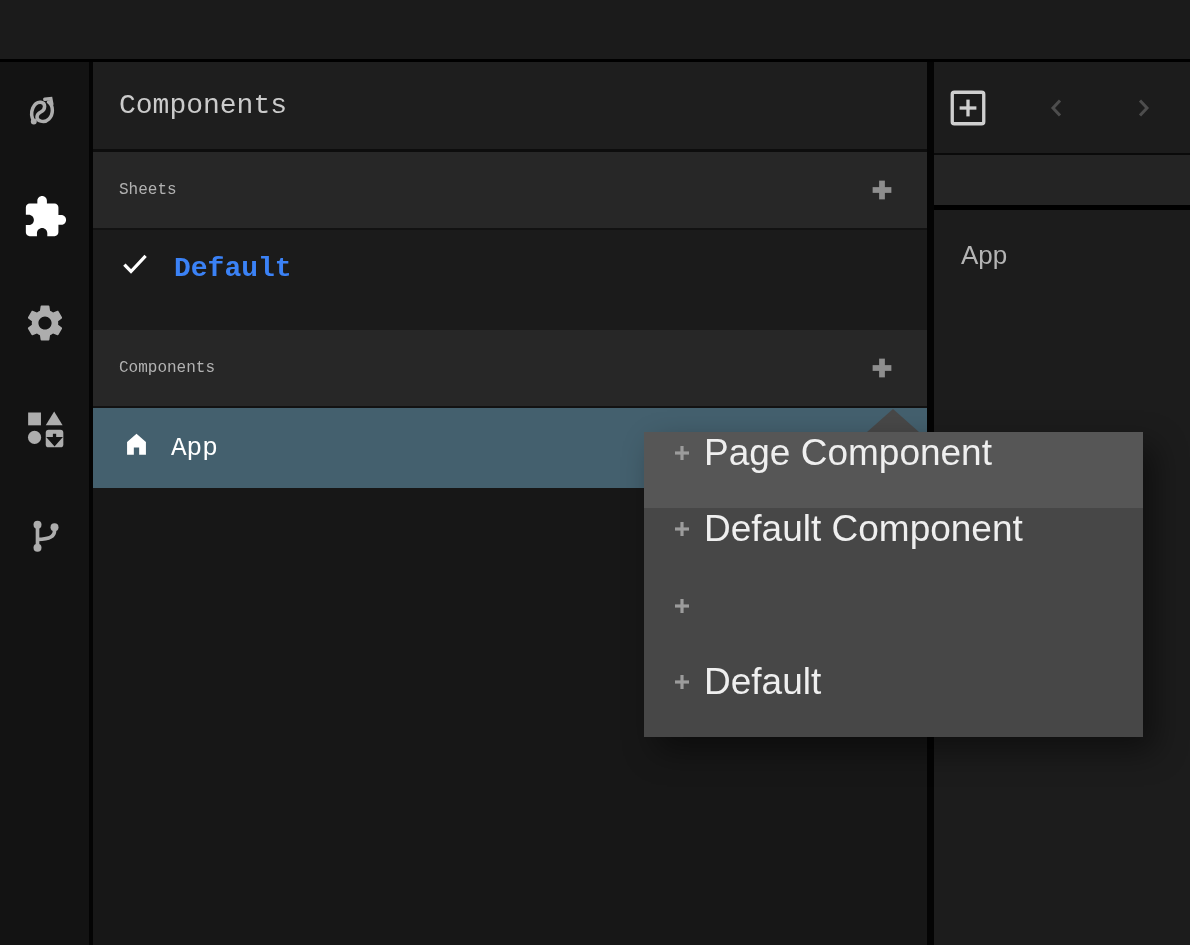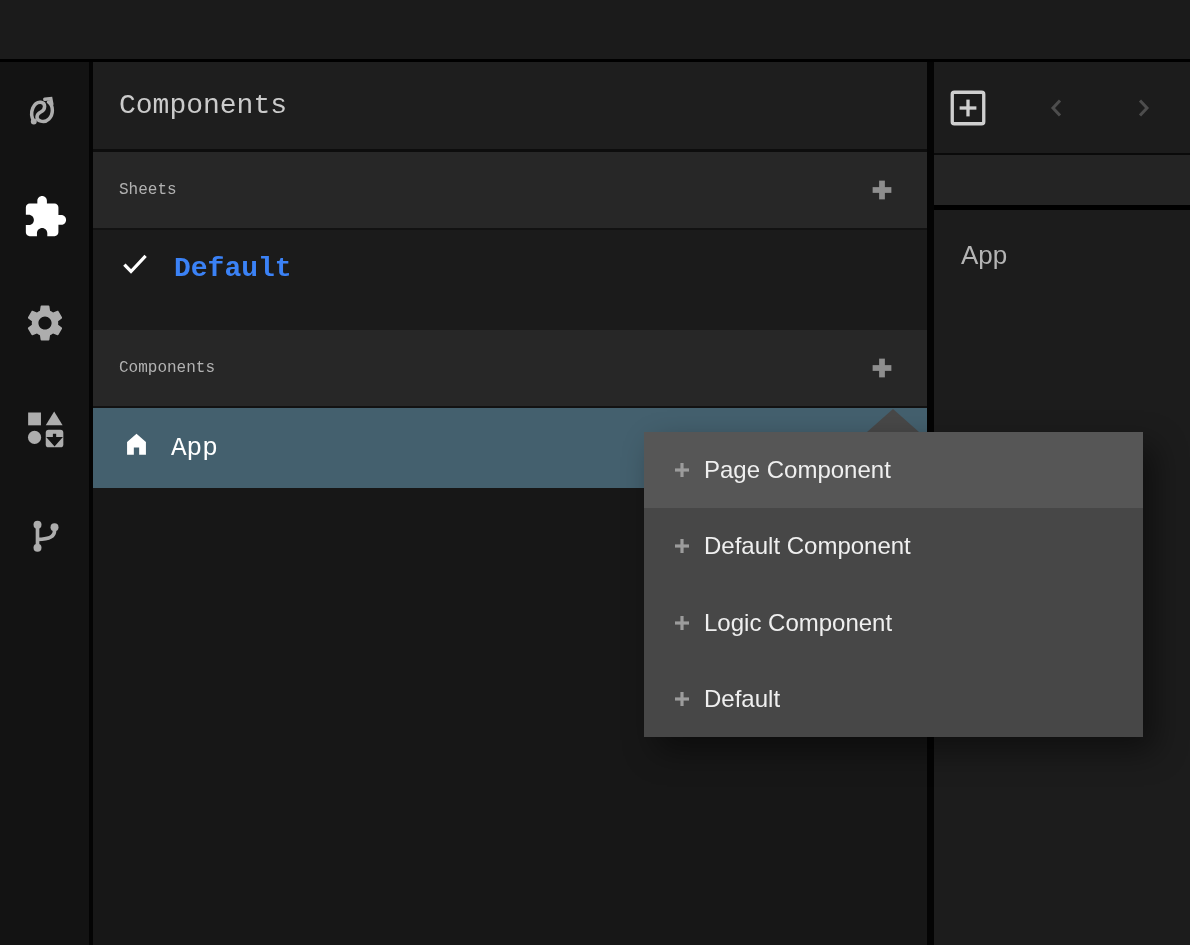--- a/index.html
+++ b/index.html
@@ -67,22 +67,22 @@
   .preview-content { flex:1; background:#1c1c1c; padding:30px 0 0 27px; }
   .preview-label { color:#b4b4b4; font-size:26px; }
 
   
   .add-menu {
     position:absolute; left:644px; top:432px; width:499px; height:305px;
     background:var(--menu-bg,#474747); display:flex; flex-direction:column;
     box-shadow:12px 14px 30px rgba(0,0,0,0.45); z-index:10;
   }
   .menu-item {
-    flex:1; display:flex; align-items:center; padding-left:26px; gap:10px;
-    color:#efefef; font-size:24px; cursor:pointer;
+    flex:1; display:flex; padding-left:26px; gap:10px;
+    color:#efefef; font-size:37px; cursor:pointer;
   }
   .menu-item.highlighted { background:var(--menu-highlight-bg,#565656); }
   .menu-plus { width:24px; height:24px; color:#9c9c9c; flex:0 0 auto; }
   .menu-arrow {
     position:absolute; left:867px; top:409px; width:0; height:0; z-index:9;
     border-left:26px solid transparent; border-right:26px solid transparent;
     border-bottom:23px solid #484848;
   }
 </style>
 </head>
@@ -252,21 +252,20 @@
       <span>Default Component</span>
     </div>
 
     <div class="menu-item">
       <span class="menu-plus">
         <svg width="24" height="24" viewBox="0 0 24 24" stroke="currentColor" stroke-width="3.2">
           <line x1="12" y1="5" x2="12" y2="19"></line>
             <line x1="5" y1="12" x2="19" y2="12"></line>
         </svg>
       </span>
-      <span>Logic Component</span>
     </div>
 
     <div class="menu-item">
       <span class="menu-plus">
         <svg width="24" height="24" viewBox="0 0 24 24" stroke="currentColor" stroke-width="3.2">
           <line x1="12" y1="5" x2="12" y2="19"></line>
             <line x1="5" y1="12" x2="19" y2="12"></line>
         </svg>
       </span>
       <span>Default</span>

